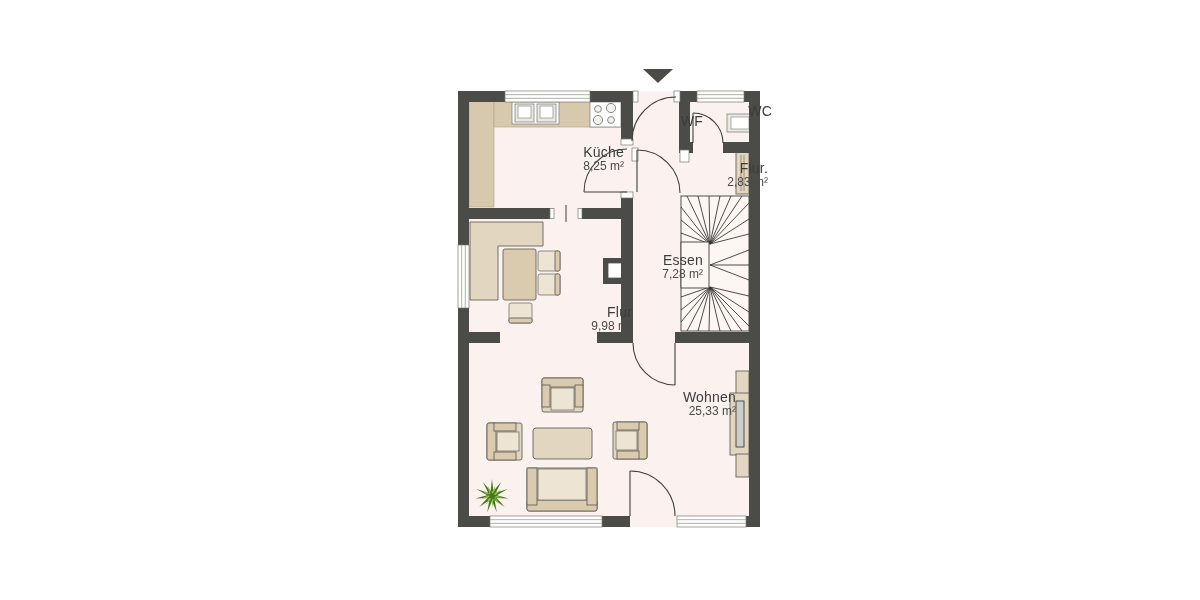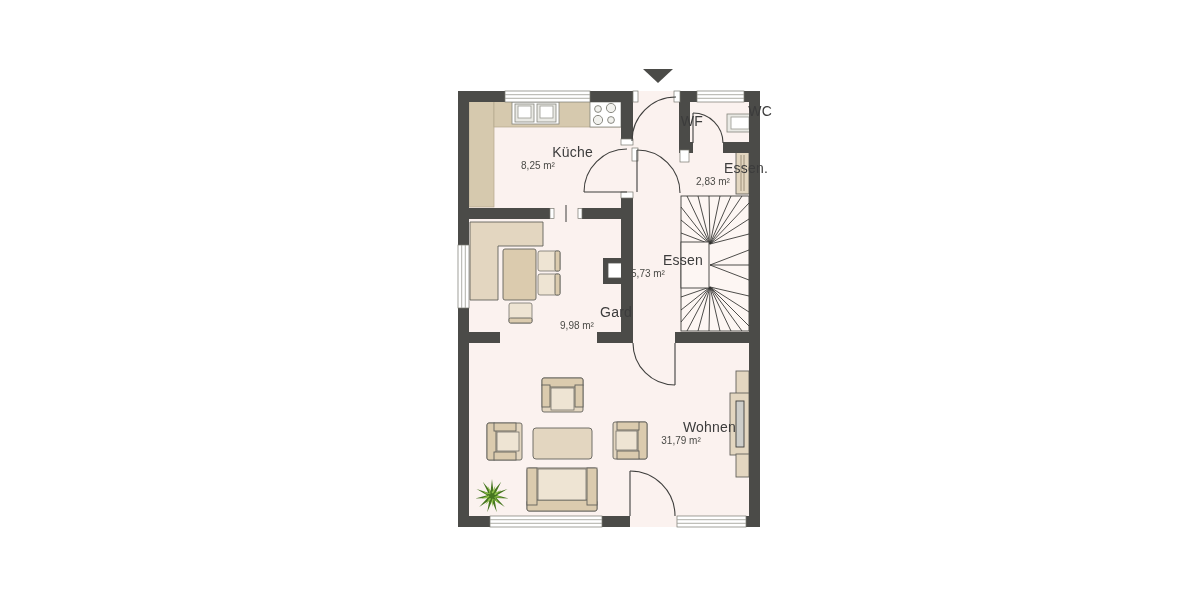--- a/index.html
+++ b/index.html
@@ -26,21 +26,21 @@
   .tab{fill:#ffffff;stroke:#78786f;stroke-width:0.7;}
   .arc{fill:none;stroke:var(--line);stroke-width:1.1;}
   .leaf{stroke:var(--line);stroke-width:1.1;}
   .tick{stroke:var(--line);stroke-width:1;}
   .tv{fill:#cdcdc9;stroke:#3f3f3d;stroke-width:0.9;}
   .pillar-in{fill:#ffffff;stroke:#555551;stroke-width:0.8;}
   .arrow{fill:var(--wall);}
 
   .room-label{position:absolute;width:110px;margin-left:-55px;text-align:center;color:var(--text);line-height:1.15;}
   .room-label .rn{font-size:14px;letter-spacing:0.2px;text-align:right;}
-  .room-label .ra{font-size:10px;color:#4a4a46;}
+  .room-label .ra{font-size:12px;color:#4a4a46;text-align:right;}
   .room-label .ra:empty{display:none;}
 </style>
 </head>
 <body>
 
 <div class="stage">
 
   <svg class="plan-svg" width="1200" height="600" viewBox="0 0 1200 600">
 
     <rect class="floor" x="458" y="91" width="302" height="436"></rect>
@@ -233,41 +233,41 @@
       <polygon class="arrow" points="643,69 673,69 658,83"></polygon>
     </g>
 
     <g>
         <polygon points="492.0,479.0 493.4,491.2 501.2,481.7 495.8,492.7 507.5,488.9 496.9,495.3 508.8,498.4 496.5,498.1 504.8,507.1 494.7,500.2 496.8,512.3 492.0,501.0 487.2,512.3 489.3,500.2 479.2,507.1 487.5,498.1 475.2,498.4 487.1,495.3 476.5,488.9 488.2,492.7 482.8,481.7 490.6,491.2" fill="#46761f"></polygon>
         <polygon points="495.3,485.5 494.1,493.2 501.2,490.0 495.4,495.2 502.9,497.4 495.1,497.6 499.5,504.1 493.4,499.2 492.5,507.0 491.0,499.3 485.4,504.8 489.1,497.9 481.3,498.4 488.5,495.6 482.2,491.0 489.6,493.4 487.7,485.9 491.8,492.5" fill="#8fc04a"></polygon>
         <polygon points="495.4,491.0 494.2,494.8 498.0,495.6 494.3,496.9 496.1,500.4 492.7,498.4 491.1,501.9 490.6,498.1 486.8,499.0 489.5,496.2 486.4,493.8 490.3,494.2 490.2,490.3 492.4,493.5" fill="#46761f"></polygon>
       </g>
   </svg>
 
-  <div class="room-label" style="left:538px;top:144px">
+  <div class="room-label" style="left:569px;top:144px">
     <div class="rn">Küche</div>
     <div class="ra">8,25 m²</div>
   </div>
   <div class="room-label" style="left:648px;top:113px">
     <div class="rn">WF</div>
 
   </div>
   <div class="room-label" style="left:717px;top:103px">
     <div class="rn">WC</div>
 
   </div>
   <div class="room-label" style="left:713px;top:160px">
-    <div class="rn">Essen.</div>
+    <div class="rn">Flur.</div>
     <div class="ra">2,83 m²</div>
   </div>
   <div class="room-label" style="left:648px;top:252px">
     <div class="rn">Essen</div>
-    <div class="ra">5,73 m²</div>
+    <div class="ra">7,28 m²</div>
   </div>
   <div class="room-label" style="left:577px;top:304px">
-    <div class="rn">Gard</div>
+    <div class="rn">Flur</div>
     <div class="ra">9,98 m²</div>
   </div>
-  <div class="room-label" style="left:681px;top:419px">
+  <div class="room-label" style="left:681px;top:389px">
     <div class="rn">Wohnen</div>
-    <div class="ra">31,79 m²</div>
+    <div class="ra">25,33 m²</div>
   </div>
 </div>
 
 </body></html>

